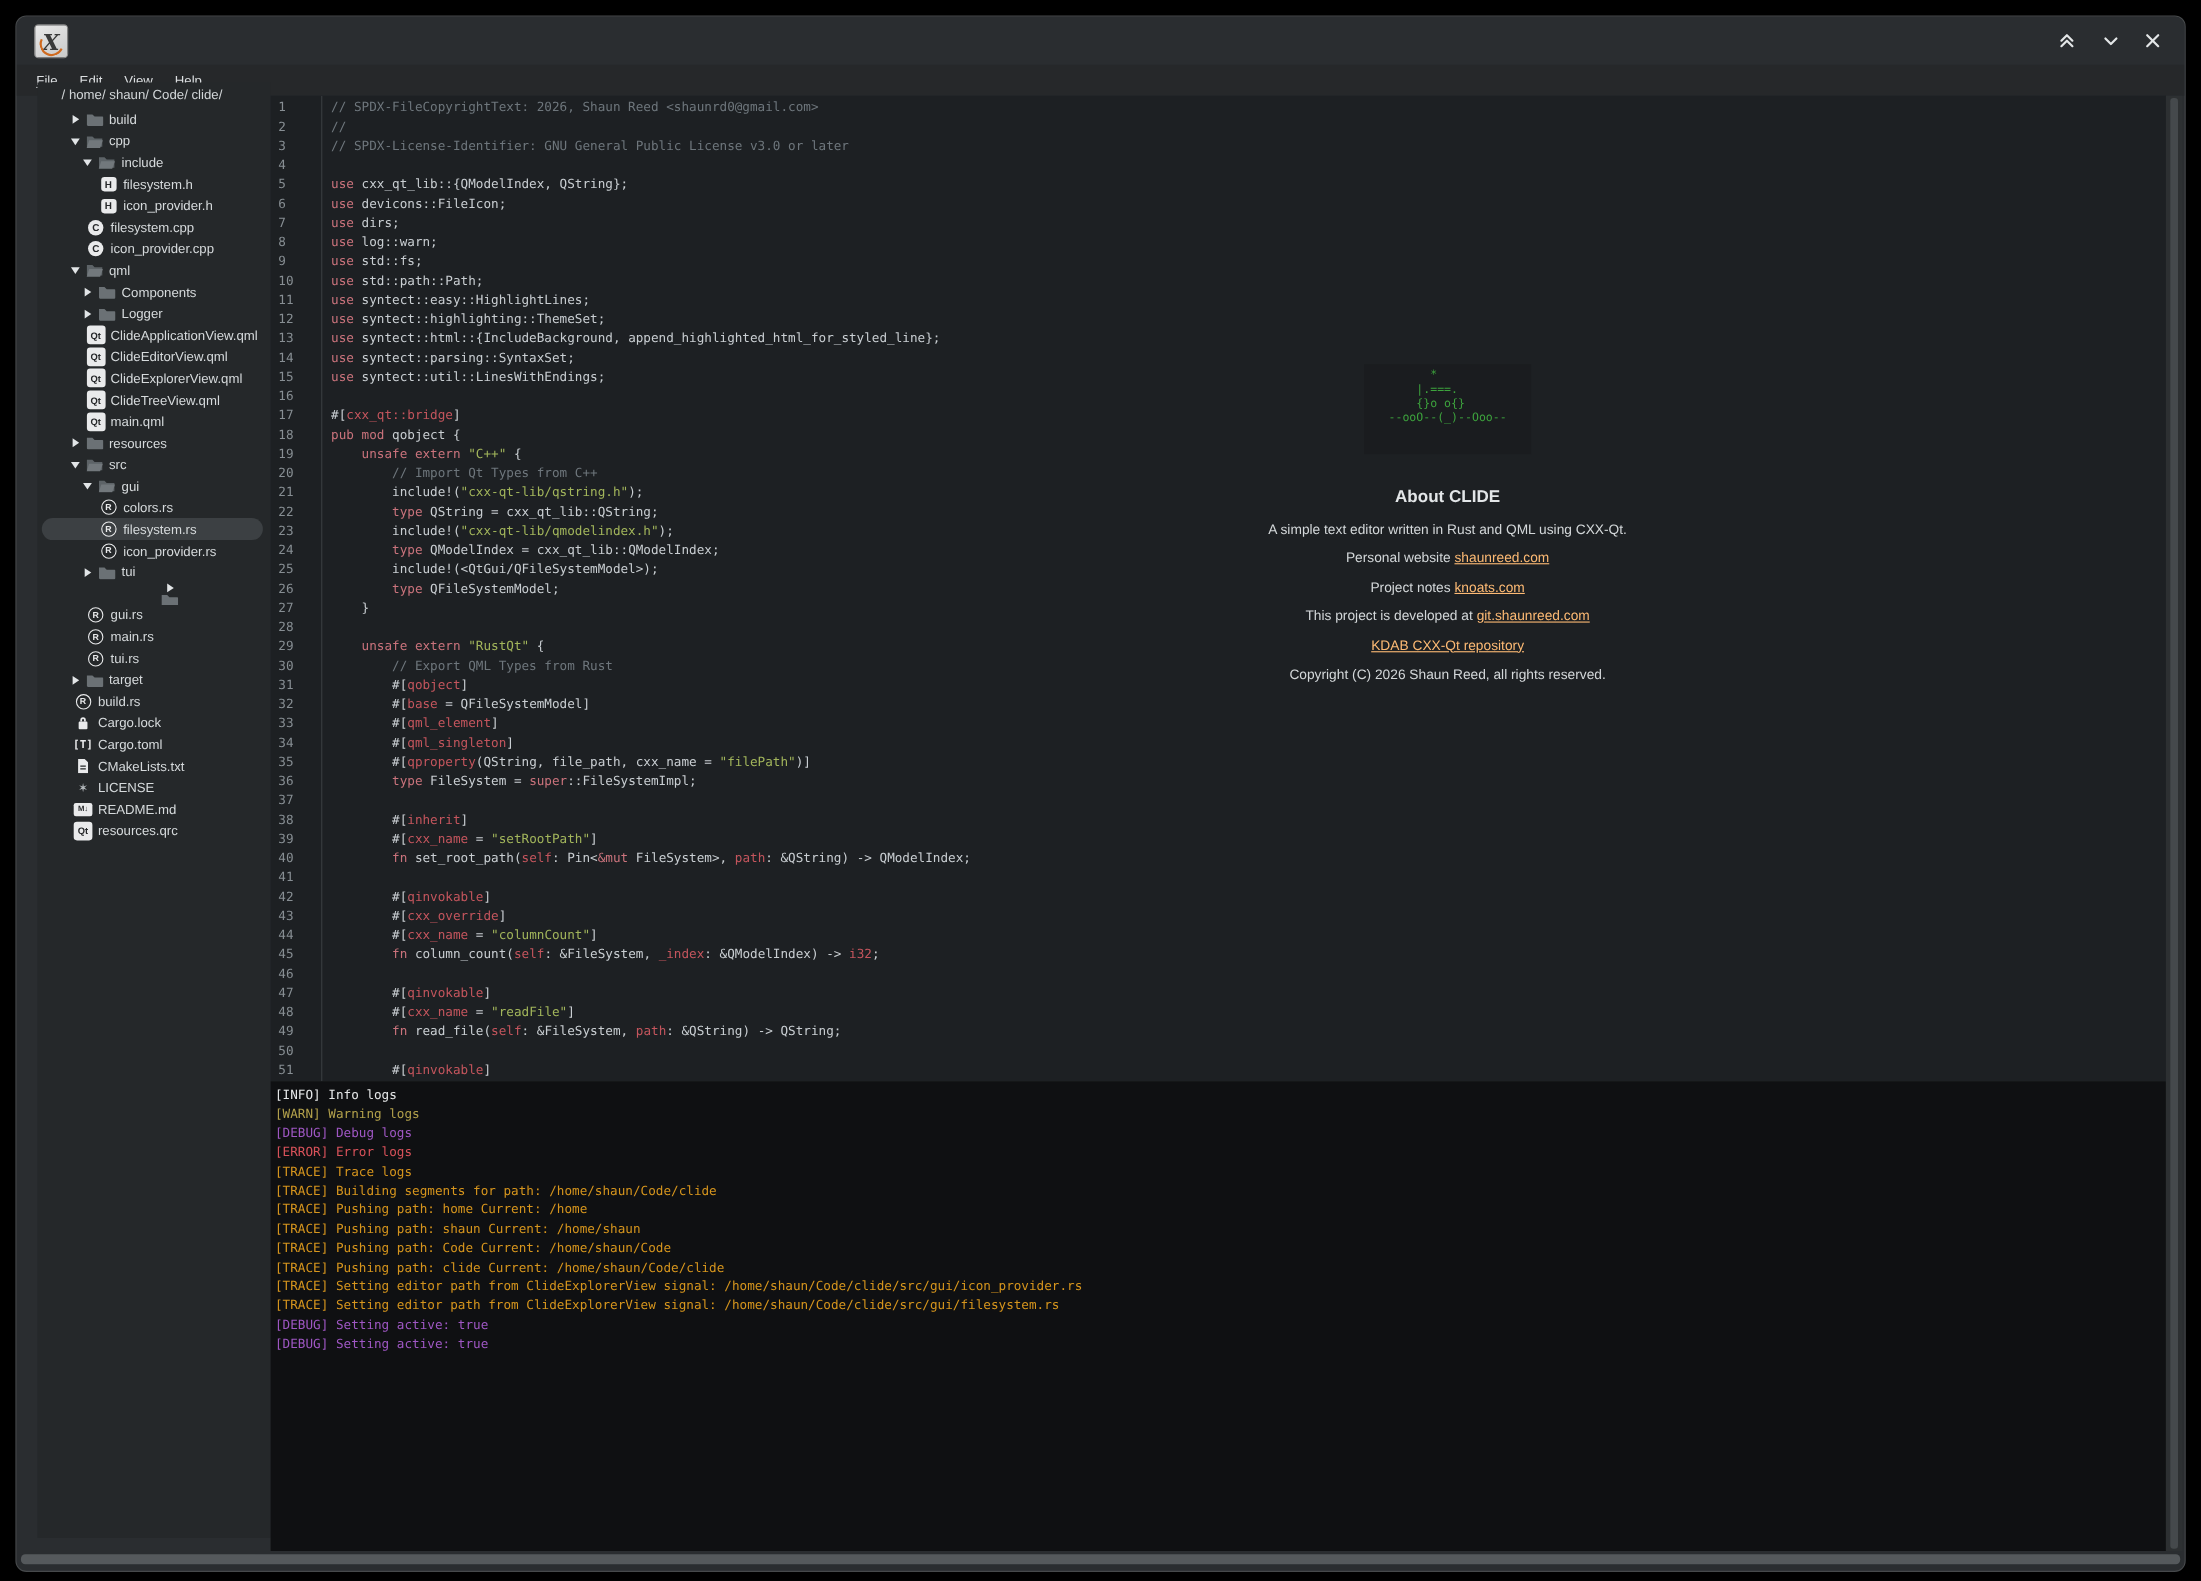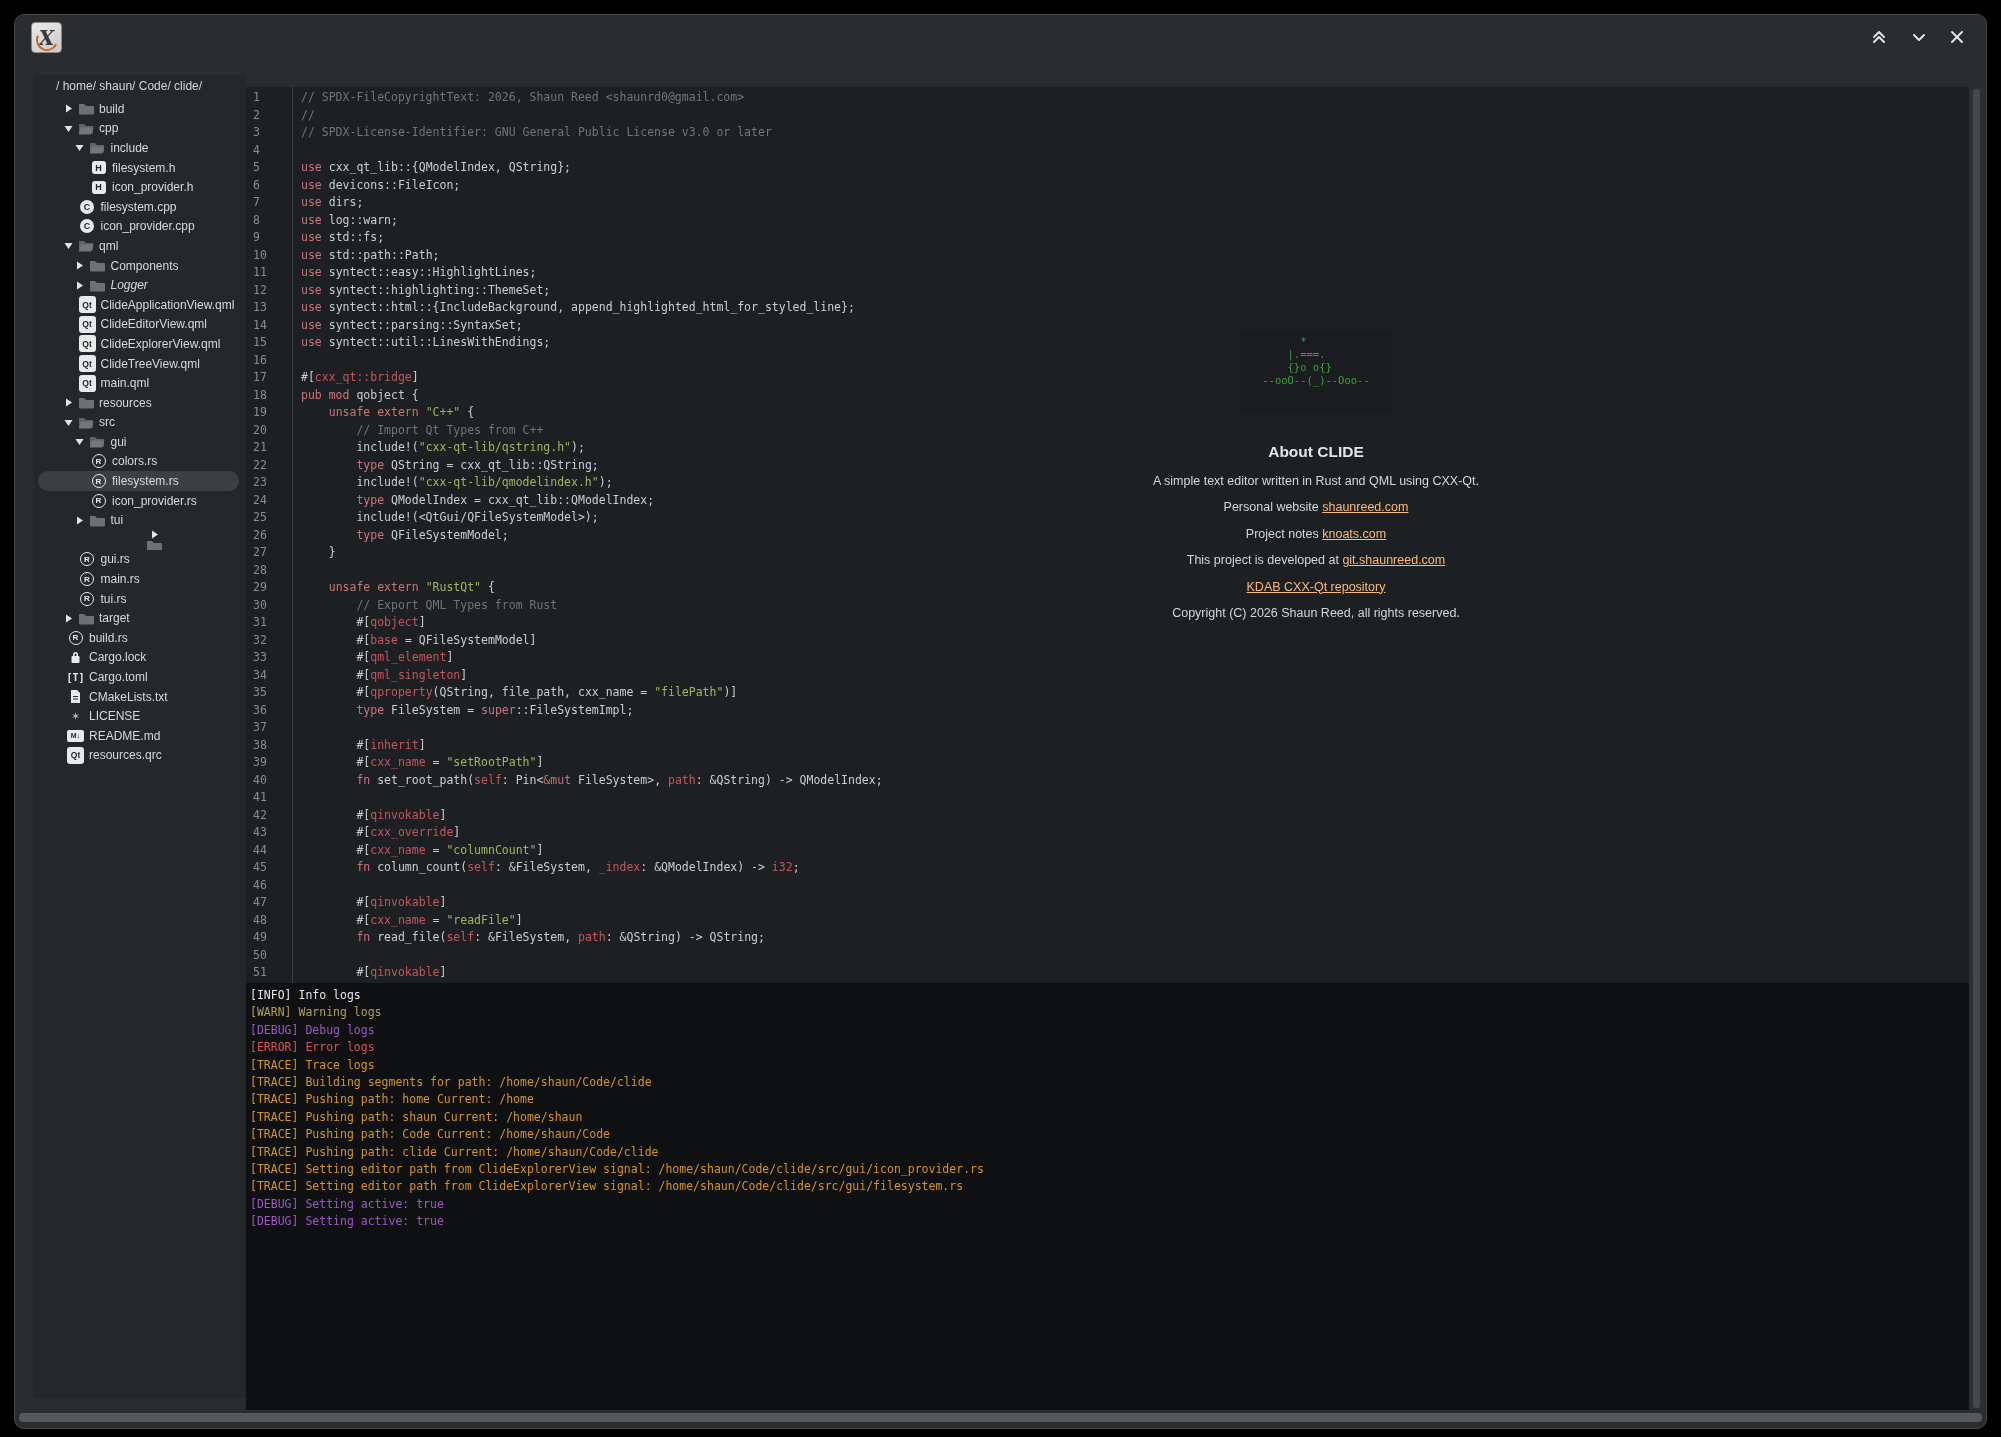--- a/index.html
+++ b/index.html
@@ -111,20 +111,26 @@
         </svg>
     </div>
     <div id="btn-close" class="win-btn">
       <svg width="16" height="16" viewBox="0 0 16 16">
           <line x1="3" y1="3" x2="13" y2="13"></line>
           <line x1="13" y1="3" x2="3" y2="13"></line>
         </svg>
     </div>
   </div>
 
+  <div id="menubar">
+      <div class="menu-item"><u>F</u>ile</div>
+      <div class="menu-item"><u>E</u>dit</div>
+      <div class="menu-item"><u>V</u>iew</div>
+      <div class="menu-item"><u>H</u>elp</div>
+    </div>
 
   <div id="sidebar">
     <div id="tree-root">/ home/ shaun/ Code/ clide/</div>
     <div id="tree">
         <div class="trow" style="padding-left: 24px;">
           <span class="arrow">
             <svg class="arrow-svg" width="9" height="9" viewBox="0 0 9 9">
               <polygon points="2,0.5 8,4.5 2,8.5"></polygon>
             </svg>
           </span>
@@ -207,21 +213,21 @@
               <polygon points="2,0.5 8,4.5 2,8.5"></polygon>
             </svg>
           </span>
           <span class="ficon">
             <svg class="folder-svg" width="16" height="13" viewBox="0 0 16 13">
               <path d="M1 2 h5 l2 2 h7 a1 1 0 0 1 1 1 v6.5 a1 1 0 0 1 -1 1 H2 a1 1 0 0 1 -1 -1 z"></path>
             </svg>
           </span>
           <span class="tlabel">Components</span>
         </div>
-        <div class="trow" style="padding-left: 35.5px; font-style: italic;">
+        <div class="trow" style="padding-left: 35.5px;">
           <span class="arrow">
             <svg class="arrow-svg" width="9" height="9" viewBox="0 0 9 9">
               <polygon points="2,0.5 8,4.5 2,8.5"></polygon>
             </svg>
           </span>
           <span class="ficon">
             <svg class="folder-svg" width="16" height="13" viewBox="0 0 16 13">
               <path d="M1 2 h5 l2 2 h7 a1 1 0 0 1 1 1 v6.5 a1 1 0 0 1 -1 1 H2 a1 1 0 0 1 -1 -1 z"></path>
             </svg>
           </span>

